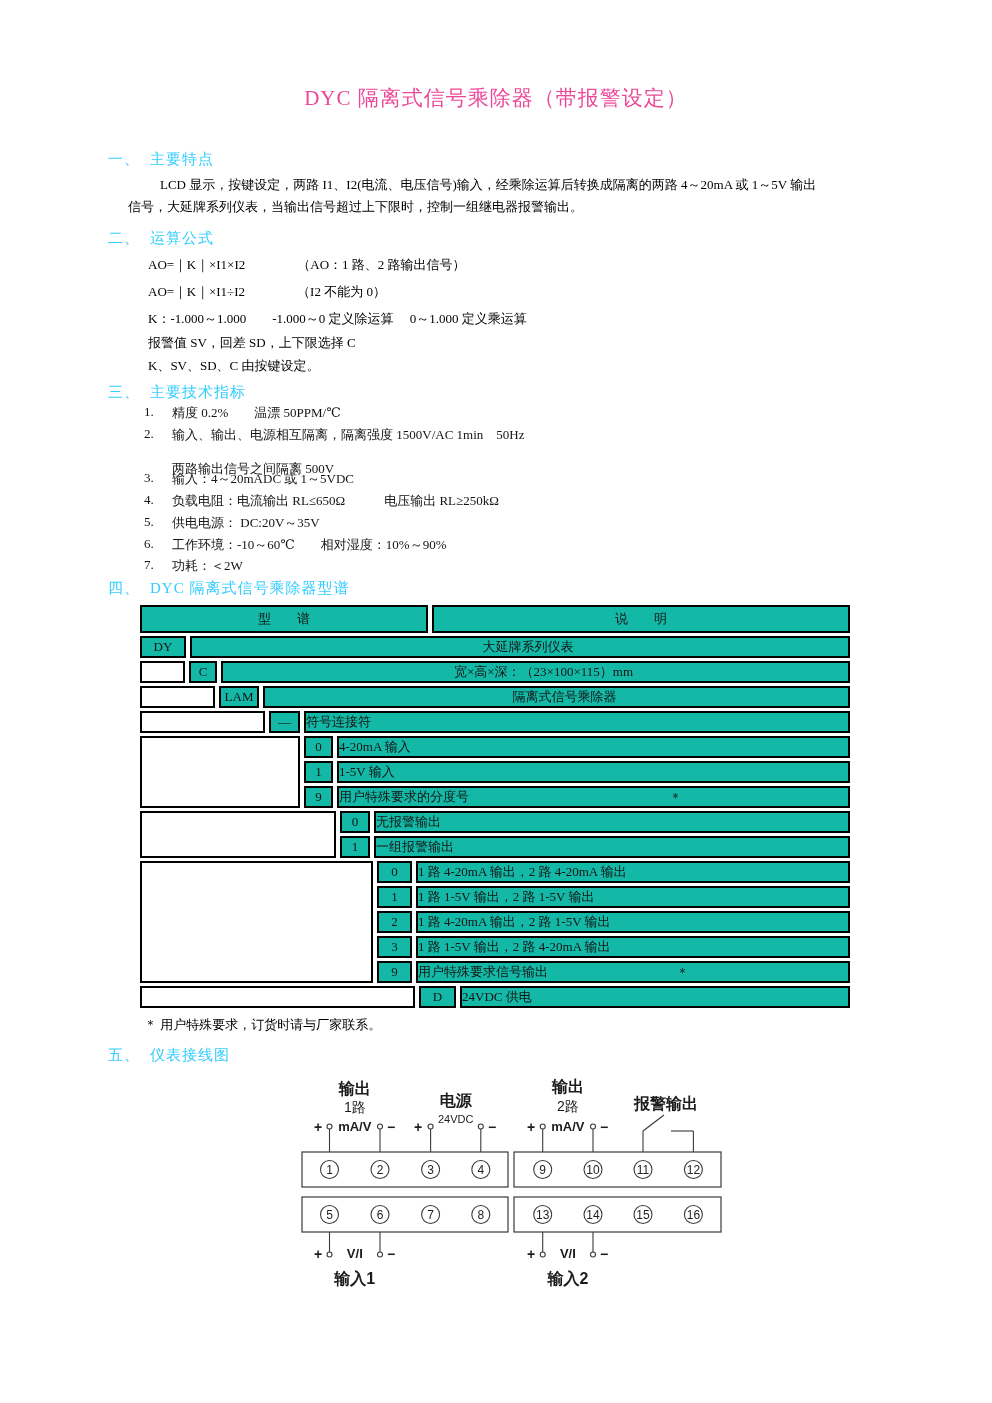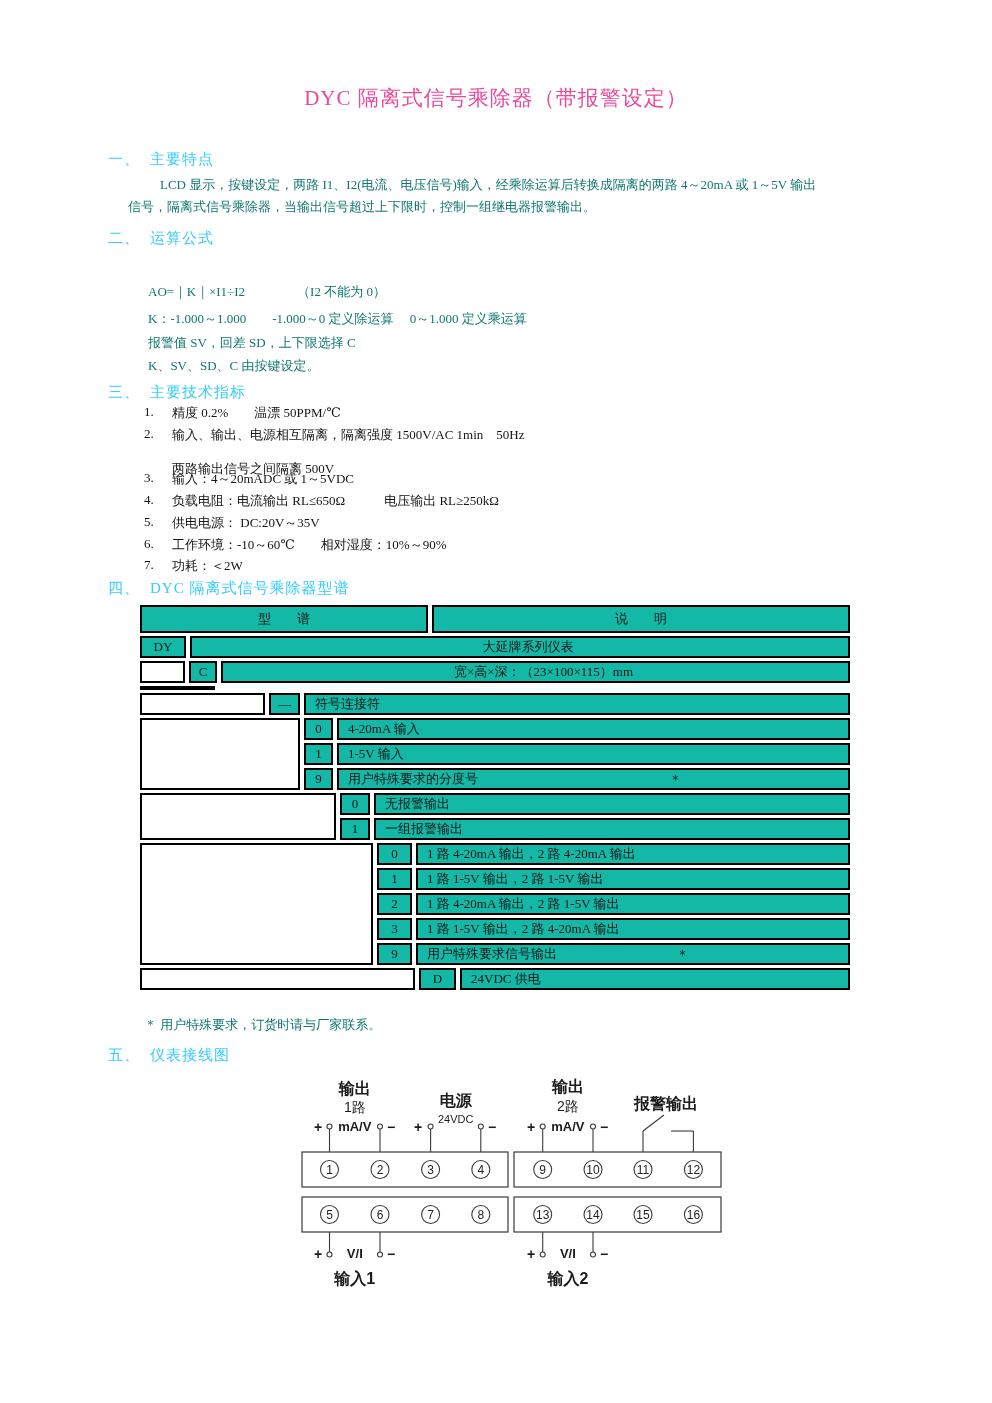--- a/index.html
+++ b/index.html
@@ -2,33 +2,33 @@
 <html><head>
 <meta charset="utf-8">
 <style>
   html,body{margin:0;padding:0;background:#fff;}
   .page{position:relative;width:992px;height:1403px;background:#fff;overflow:hidden;
         font-family:"Liberation Serif","DejaVu Serif",serif;color:#141414;}
   .abs{position:absolute;}
   .title{left:0;top:84px;width:100%;text-align:center;font-size:21px;letter-spacing:1px;color:#ec4899;}
   .h{display:flex;color:#33CCFF;font-size:15px;letter-spacing:1px;}
   .h .hnum{width:42px;}
-  .t{font-size:13px;white-space:pre;color:#0f766e;}
+  .t{font-size:13px;white-space:pre;color:#000000;}
   .spec{display:flex;font-size:13px;white-space:pre;}
   .spec .n{width:28px;}
   
   .tbl{left:140px;top:605px;width:710px;display:flex;flex-direction:column;gap:3px;font-size:13px;}
   .trow{display:flex;gap:4px;height:22px;}
   .trow.hdr{height:28px;}
   .tg{display:flex;gap:4px;}
   .tgc{flex:1;display:flex;flex-direction:column;gap:3px;}
   .cell{border:2px solid #000;box-sizing:border-box;background:#14b8a6;display:flex;align-items:center;white-space:pre;}
   .spacer{border:2px solid #000;box-sizing:border-box;background:#fff;}
   .code{justify-content:center;flex:0 0 auto;}
-  .desc{flex:1;padding-left:9px;position:relative;}
+  .desc{flex:1;position:relative;}
   .desc.ctr{padding-left:16px;justify-content:center;}
   .hl{flex:0 0 288px;justify-content:center;}
   .hr{flex:1;justify-content:center;}
   .star{position:absolute;top:1px;}
   .w46{flex-basis:46px;} .w28{flex-basis:28px;} .w40{flex-basis:40px;} .w31{flex-basis:31px;}
   .w29{flex-basis:29px;} .w30{flex-basis:30px;} .w35{flex-basis:35px;} .w37{flex-basis:37px;}
   .sp45{flex:0 0 45px;} .sp75{flex:0 0 75px;} .sp125{flex:0 0 125px;} .sp160{flex:0 0 160px;}
   .sp196{flex:0 0 196px;} .sp233{flex:0 0 233px;} .sp275{flex:0 0 275px;}
   
   .dg-sans{font-family:"Liberation Sans","DejaVu Sans",sans-serif;}
@@ -38,26 +38,27 @@
 
 <div class="page">
 
   <div class="abs title">DYC 隔离式信号乘除器（带报警设定）</div>
 
   <div class="abs h" style="left:108px;top:150px;">
     <span class="hnum">一、</span>
     <span>主要特点</span>
   </div>
   <div class="abs t" style="left:160px;top:176px;">LCD 显示，按键设定，两路 I1、I2(电流、电压信号)输入，经乘除运算后转换成隔离的两路 4～20mA 或 1～5V 输出</div>
-  <div class="abs t" style="left:128px;top:198px;">信号，隔离式信号乘除器，当输出信号超过上下限时，控制一组继电器报警输出。</div>
+  <div class="abs t" style="left:128px;top:198px;">信号，大延牌系列仪表，当输出信号超过上下限时，控制一组继电器报警输出。</div>
 
   <div class="abs h" style="left:108px;top:229px;">
     <span class="hnum">二、</span>
     <span>运算公式</span>
   </div>
+  <div class="abs t" style="left:148px;top:256px;">AO=｜K｜×I1×I2　　　　（AO：1 路、2 路输出信号）</div>
   <div class="abs t" style="left:148px;top:283px;">AO=｜K｜×I1÷I2　　　　（I2 不能为 0）</div>
   <div class="abs t" style="left:148px;top:310px;">K：-1.000～1.000　　-1.000～0 定义除运算　 0～1.000 定义乘运算</div>
   <div class="abs t" style="left:148px;top:334px;">报警值 SV，回差 SD，上下限选择 C</div>
   <div class="abs t" style="left:148px;top:357px;">K、SV、SD、C 由按键设定。</div>
 
   <div class="abs h" style="left:108px;top:383px;">
     <span class="hnum">三、</span>
     <span>主要技术指标</span>
   </div>
   <div class="abs spec" style="left:144px;top:404px;">
@@ -114,20 +115,26 @@
       <div class="tgc">
         <div class="trow">
           <div class="cell code w28">C</div>
           <div class="cell desc ctr">宽×高×深：（23×100×115）mm</div>
         </div>
       </div>
     </div>
 
     <div class="tg">
       <div class="spacer sp75"></div>
+      <div class="tgc">
+        <div class="trow">
+          <div class="cell code w40">LAM</div>
+          <div class="cell desc ctr">隔离式信号乘除器</div>
+        </div>
+      </div>
     </div>
 
     <div class="tg">
       <div class="spacer sp125"></div>
       <div class="tgc">
         <div class="trow">
           <div class="cell code w31">—</div>
           <div class="cell desc">符号连接符</div>
         </div>
       </div>

